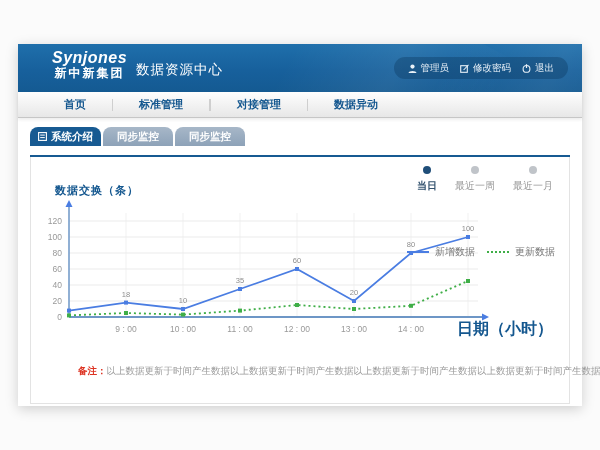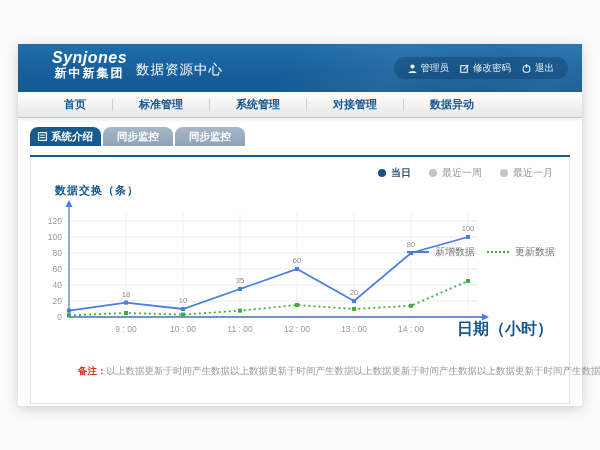--- a/index.html
+++ b/index.html
@@ -28,21 +28,21 @@
   .content{position:relative;height:288px;background:#fff;}
   .tabs{position:absolute;left:12px;top:9px;display:flex;align-items:flex-end;gap:2px;}
   .tab{height:19px;display:flex;align-items:center;gap:4px;padding:0 14px;border-radius:8px 8px 0 0;background:linear-gradient(180deg,#a7b7c8,#8da2b8);color:#fff;font-size:10.5px;font-weight:bold;cursor:pointer;white-space:nowrap;}
   .tab.active{background:#175a92;padding:0 8px;}
   .tab-ico{display:flex;}
   .tab-underline{position:absolute;left:12px;top:37px;width:540px;height:2px;background:#175a92;}
 
   
   .panel{position:absolute;left:12px;top:39px;width:538px;height:246px;border:1px solid #e3e3e3;border-top:none;background:#fff;}
   .radios{position:absolute;top:9px;right:16px;display:flex;gap:18px;align-items:center;}
-  .radio{display:flex;align-items:center;gap:5px;font-size:10px;color:#999;cursor:pointer;white-space:nowrap;}
+  .radio{display:flex;align-items:center;gap:5px;font-size:10px;color:#999;cursor:pointer;white-space:nowrap;flex-direction:column;}
   .radio.sel{color:#33526e;font-weight:bold;}
   .dot{width:8px;height:8px;border-radius:50%;background:#c0c4c9;display:inline-block;}
   .dot.sel{background:#1f4e79;}
   .ylab{position:absolute;left:24px;top:26px;font-size:11px;font-weight:bold;color:#14578f;letter-spacing:1px;}
   #chart{position:absolute;left:2px;top:42px;}
   .tk{font:8.5px "Liberation Sans","DejaVu Sans",sans-serif;fill:#999;}
   .dl{font:7.5px "Liberation Sans","DejaVu Sans",sans-serif;fill:#8d8d8d;}
   .xlab{position:absolute;right:16px;top:162px;font-size:16px;font-weight:bold;color:#14578f;white-space:nowrap;}
   .legend{position:absolute;right:14px;top:88px;display:flex;flex-direction:row;gap:12px;}
   .lg-item{display:flex;align-items:center;gap:6px;font-size:10px;color:#777;white-space:nowrap;}
@@ -95,21 +95,20 @@
           <span>退出</span>
         </span>
       </div>
     </header>
 
     <nav class="nav">
       <a class="nav-item">首页</a>
       <span class="nav-sep"></span>
       <a class="nav-item">标准管理</a>
       <span class="nav-sep"></span>
-      <a class="nav-item">系统管理</a>
       <span class="nav-sep"></span>
       <a class="nav-item">对接管理</a>
       <span class="nav-sep"></span>
       <a class="nav-item">数据异动</a>
     </nav>
 
     <div class="content">
       <div class="tabs">
         <div class="tab active">
           <span class="tab-ico">

